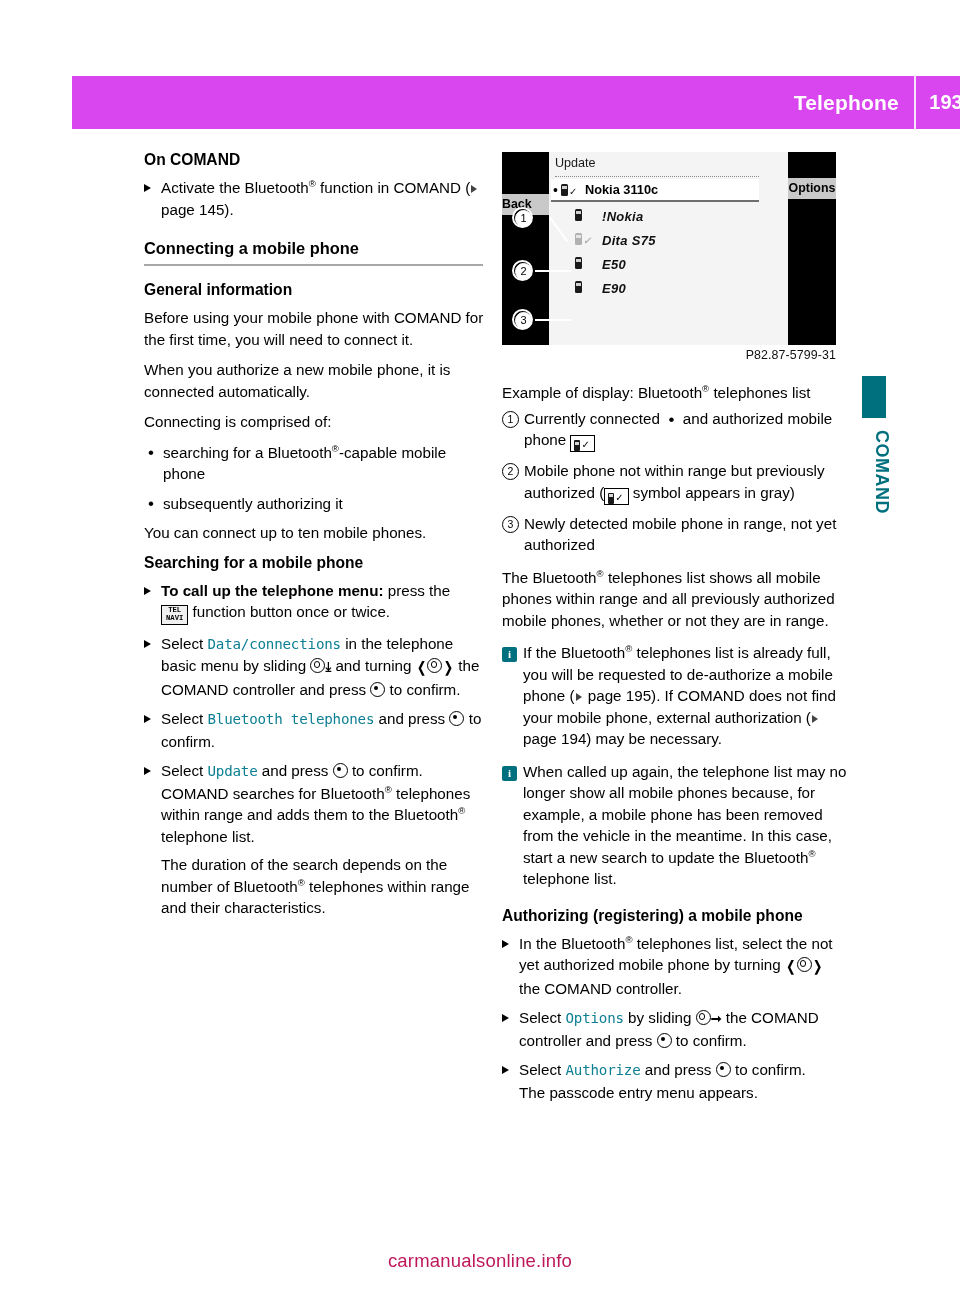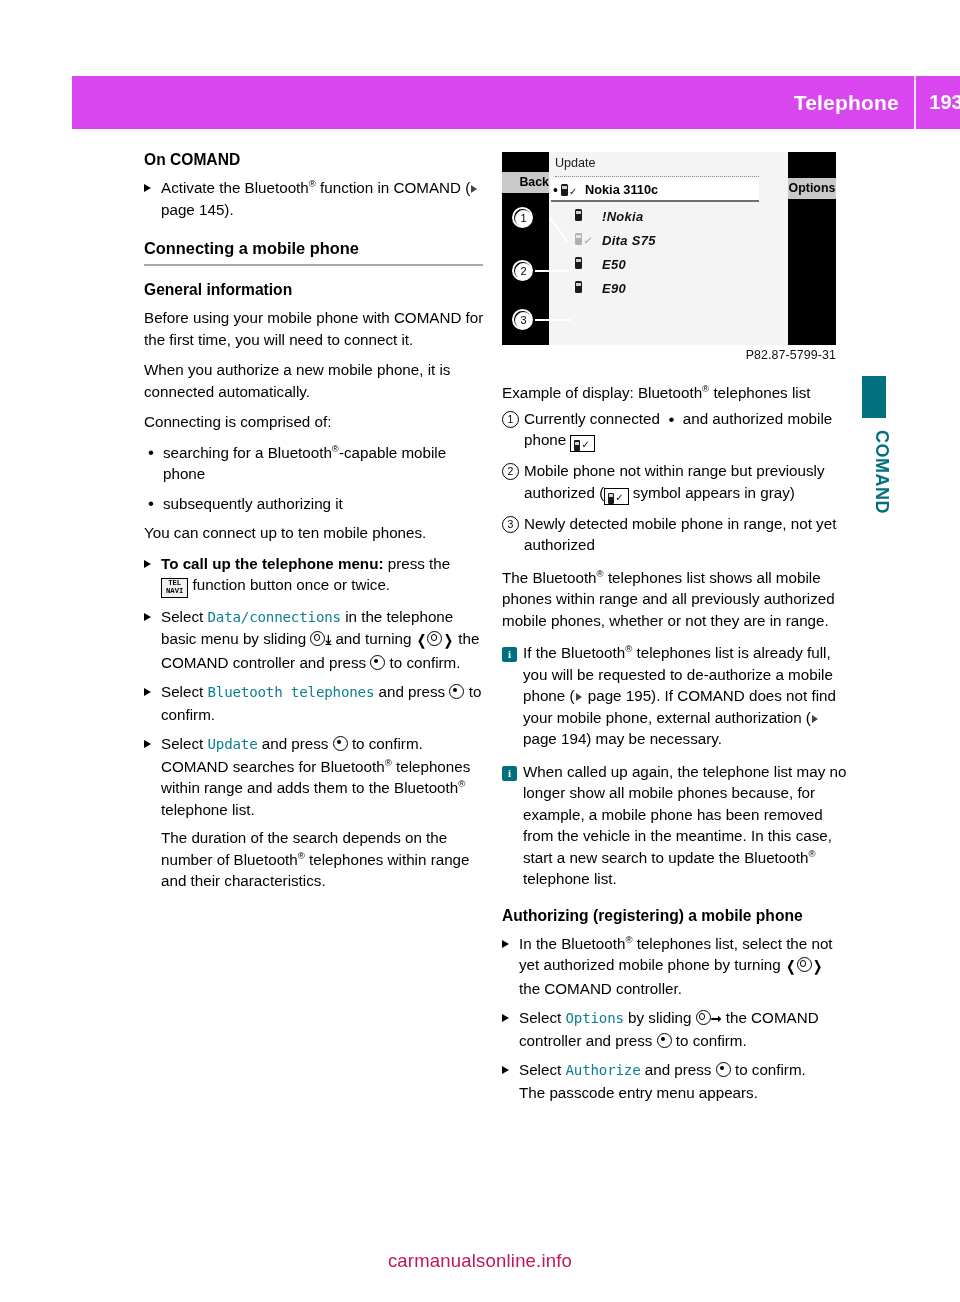--- a/index.html
+++ b/index.html
@@ -296,28 +296,28 @@
     position: absolute; left: 0; top: 0;
     width: 47px; height: 193px;
     background: #000000;
   }
   .scr-right-black {
     position: absolute; right: 0; top: 0;
     width: 48px; height: 193px;
     background: #000000;
   }
   .scr-btn-back {
-    position: absolute; left: 0; top: 20px;
+    position: absolute; left: 0; top: 42px;
     width: 47px; height: 21px;
     background: #c9c9c9;
     color: #000;
     font-size: 12.4px;
     font-weight: bold;
     line-height: 21px;
-    text-align: right;
+    text-align: left;
   }
   .scr-btn-options {
     position: absolute; right: 0; top: 26px;
     width: 48px; height: 21px;
     background: #c9c9c9;
     color: #000;
     font-size: 12.4px;
     font-weight: bold;
     line-height: 21px;
     text-align: center;
@@ -478,20 +478,21 @@
     <span class="body"><span>searching for a Bluetooth</span><sup class="reg">®</sup><span>-capable mobile phone</span></span>
   </div>
 
   <div class="row dot">
     <span class="marker dotmark">•</span>
     <span class="body">subsequently authorizing it</span>
   </div>
 
   <p class="para">You can connect up to ten mobile phones.</p>
 
+  <h3 class="head-bold sp-top-sm">Searching for a mobile phone</h3>
 
   <div class="row">
     <span class="marker"><span class="tri"></span></span>
     <span class="body"><b class="bld">To call up the telephone menu:</b><span> press the</span><br><span class="telnavi"><span>TEL</span><br><span>NAVI</span></span><span> function button once or twice.</span></span>
   </div>
 
   <div class="row">
     <span class="marker"><span class="tri"></span></span>
     <span class="body"><span>Select</span>
       <span class="mono">Data/connections</span><span> in the telephone basic menu by sliding</span>

